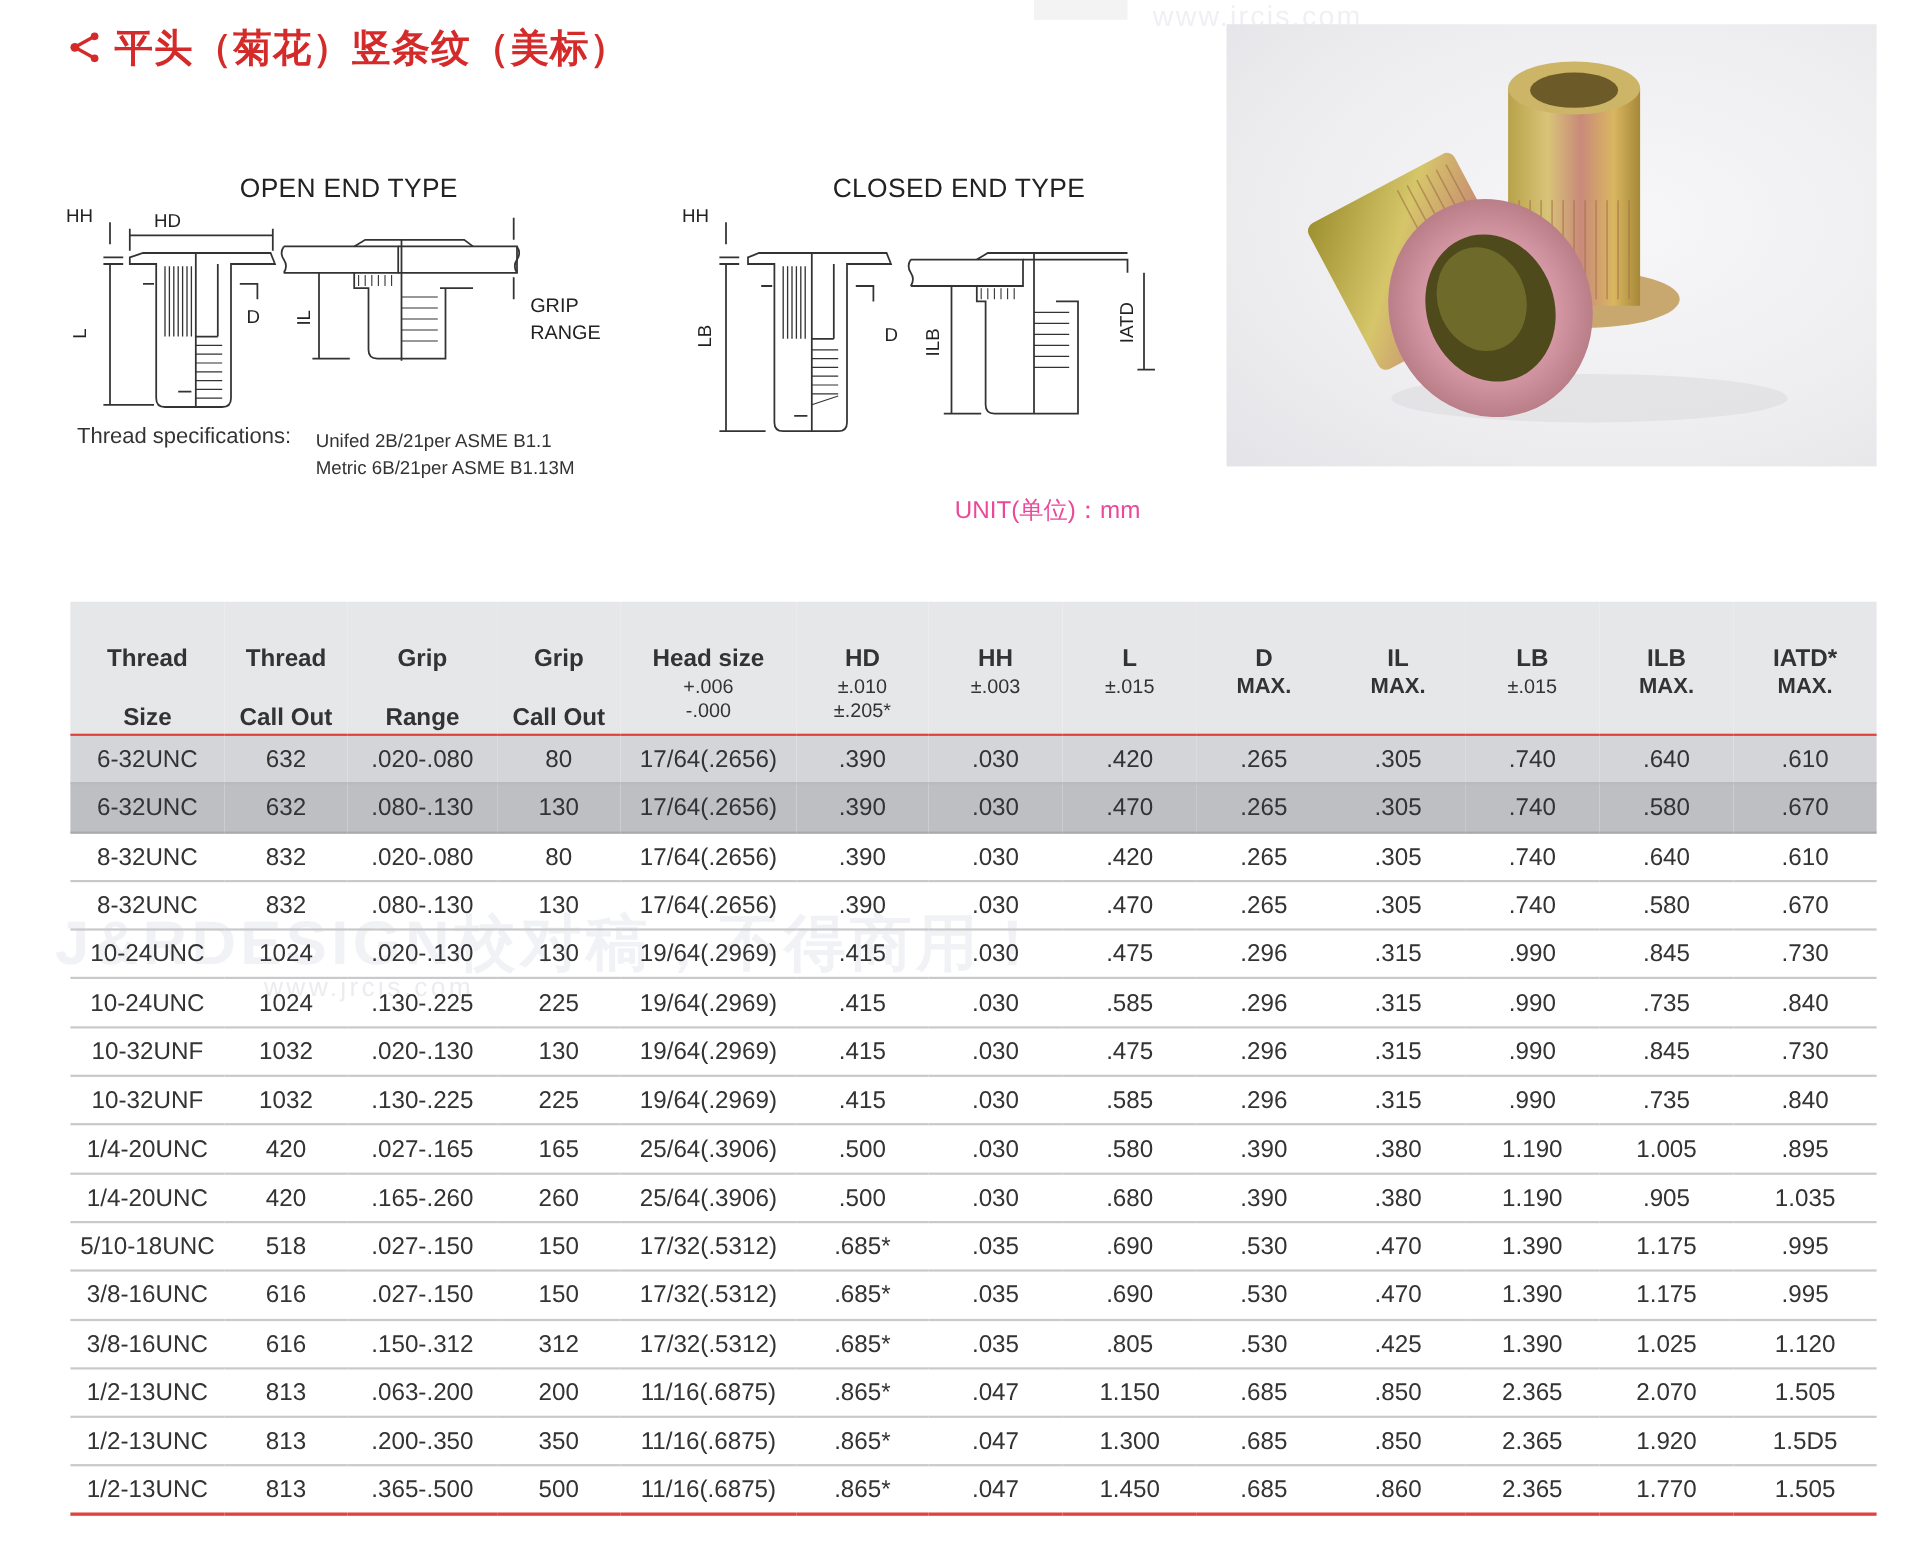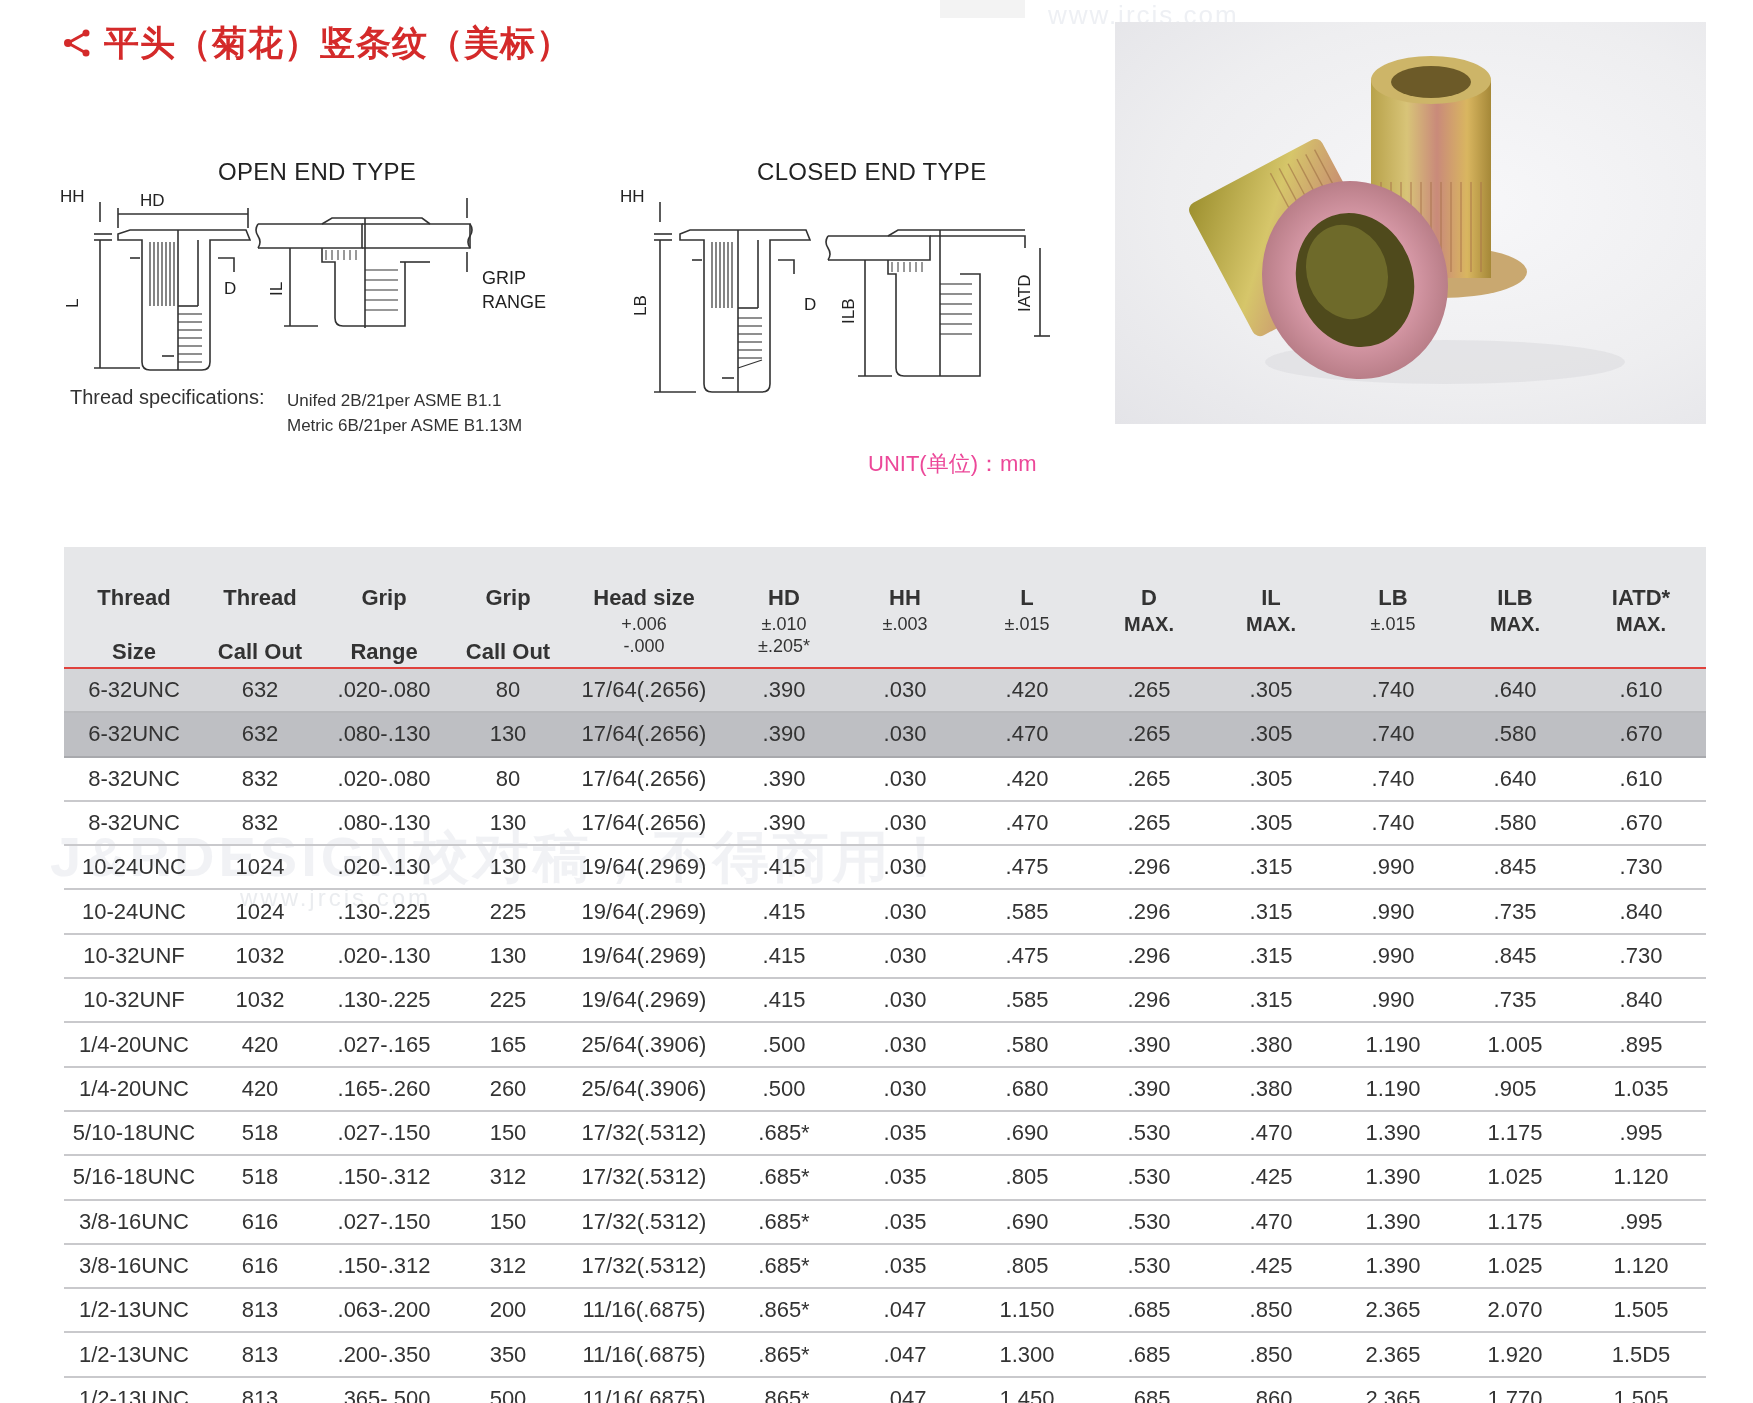--- a/index.html
+++ b/index.html
@@ -501,35 +501,20 @@
         <td>17/32(.5312)</td>
         <td>.685*</td>
         <td>.035</td>
         <td>.690</td>
         <td>.530</td>
         <td>.470</td>
         <td>1.390</td>
         <td>1.175</td>
         <td>.995</td>
       </tr>
-      <tr class="row-12">
-        <td>5/16-18UNC</td>
-        <td>518</td>
-        <td>.150-.312</td>
-        <td>312</td>
-        <td>17/32(.5312)</td>
-        <td>.685*</td>
-        <td>.035</td>
-        <td>.805</td>
-        <td>.530</td>
-        <td>.425</td>
-        <td>1.390</td>
-        <td>1.025</td>
-        <td>1.120</td>
-      </tr>
       <tr class="row-13">
         <td>3/8-16UNC</td>
         <td>616</td>
         <td>.027-.150</td>
         <td>150</td>
         <td>17/32(.5312)</td>
         <td>.685*</td>
         <td>.035</td>
         <td>.690</td>
         <td>.530</td>

